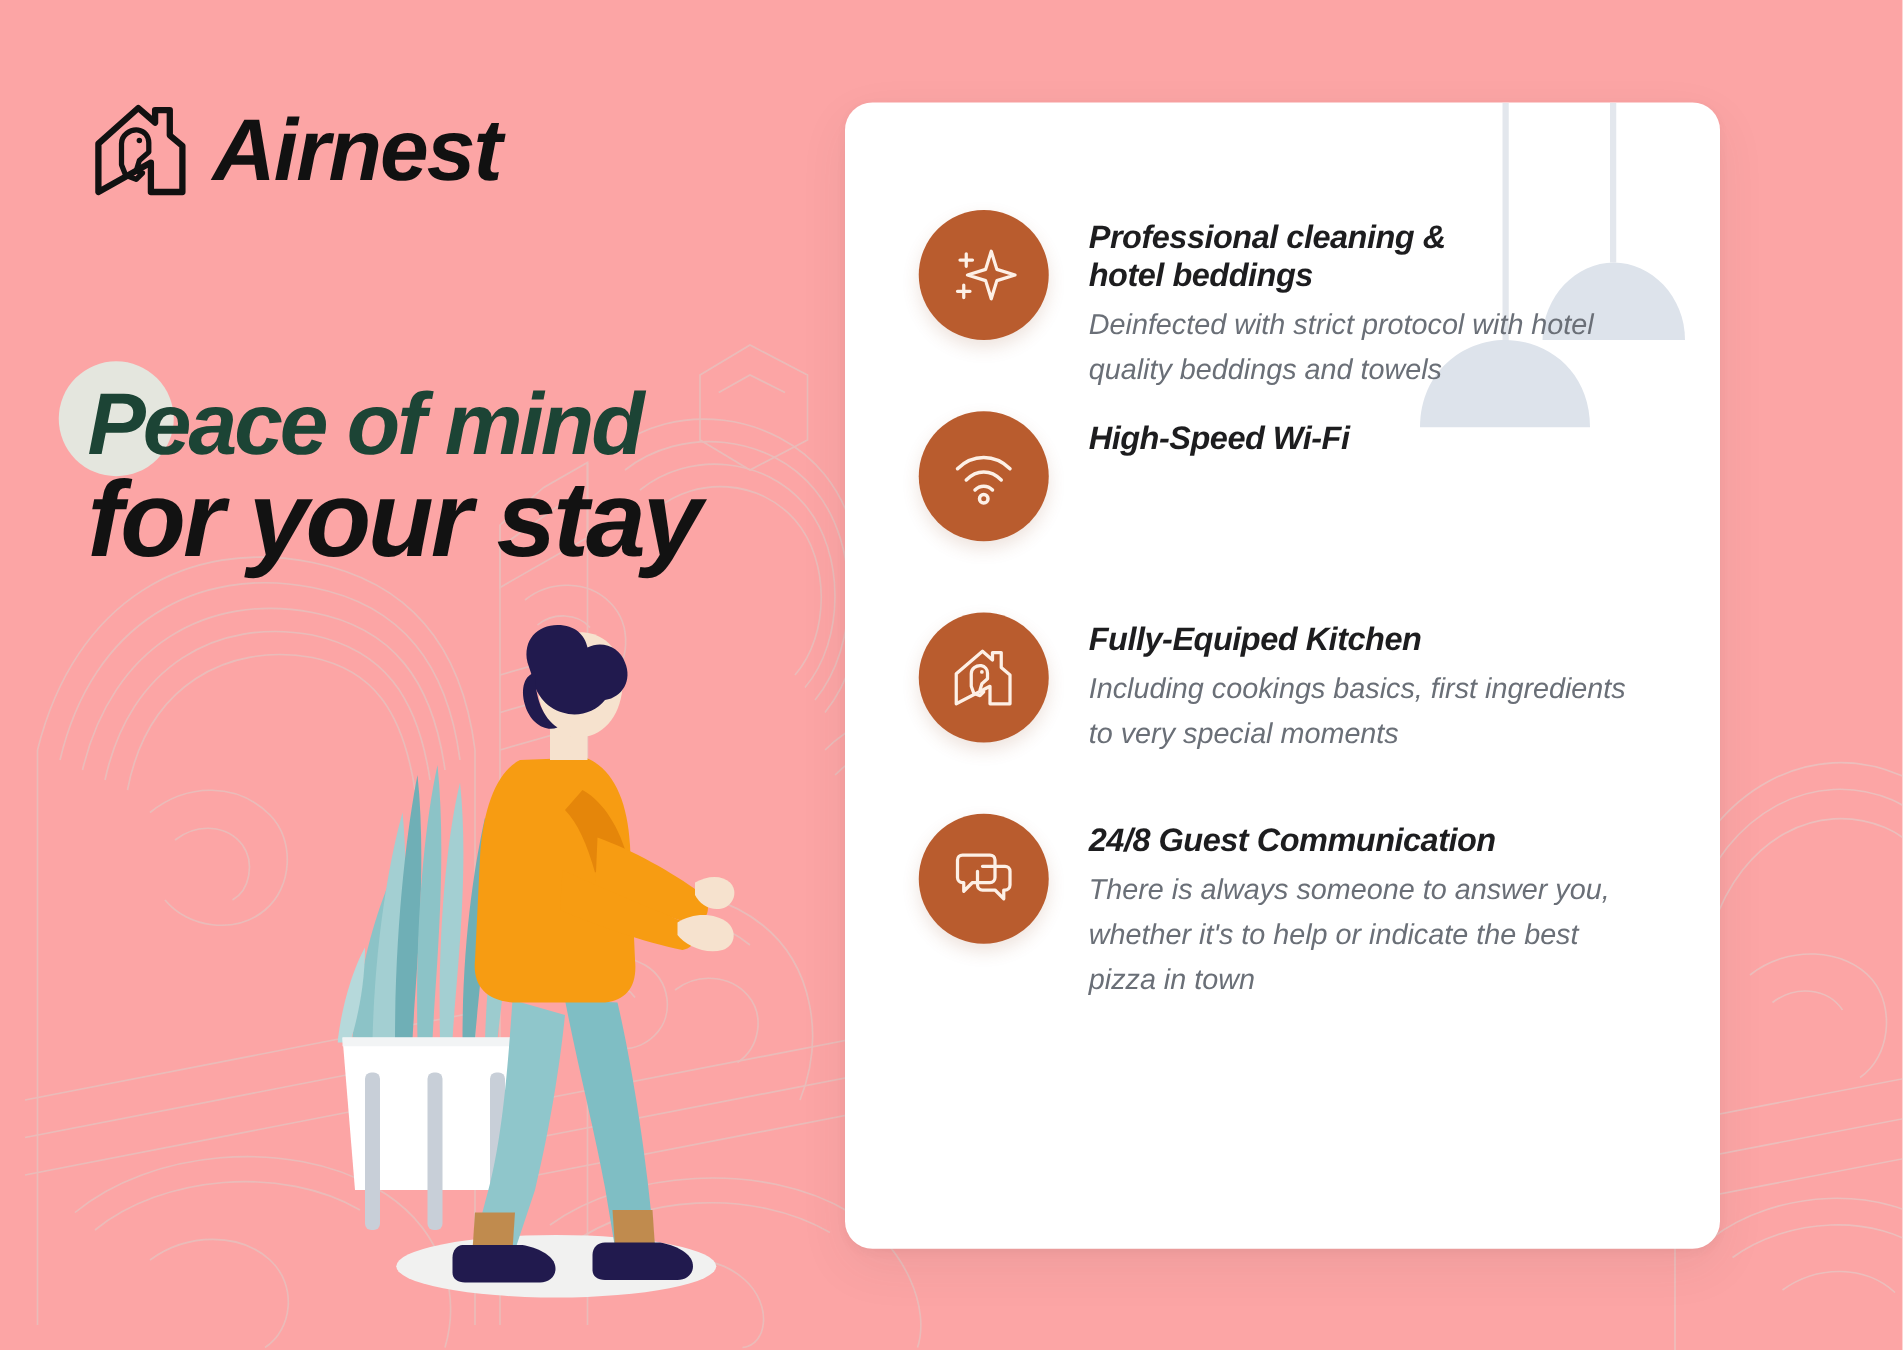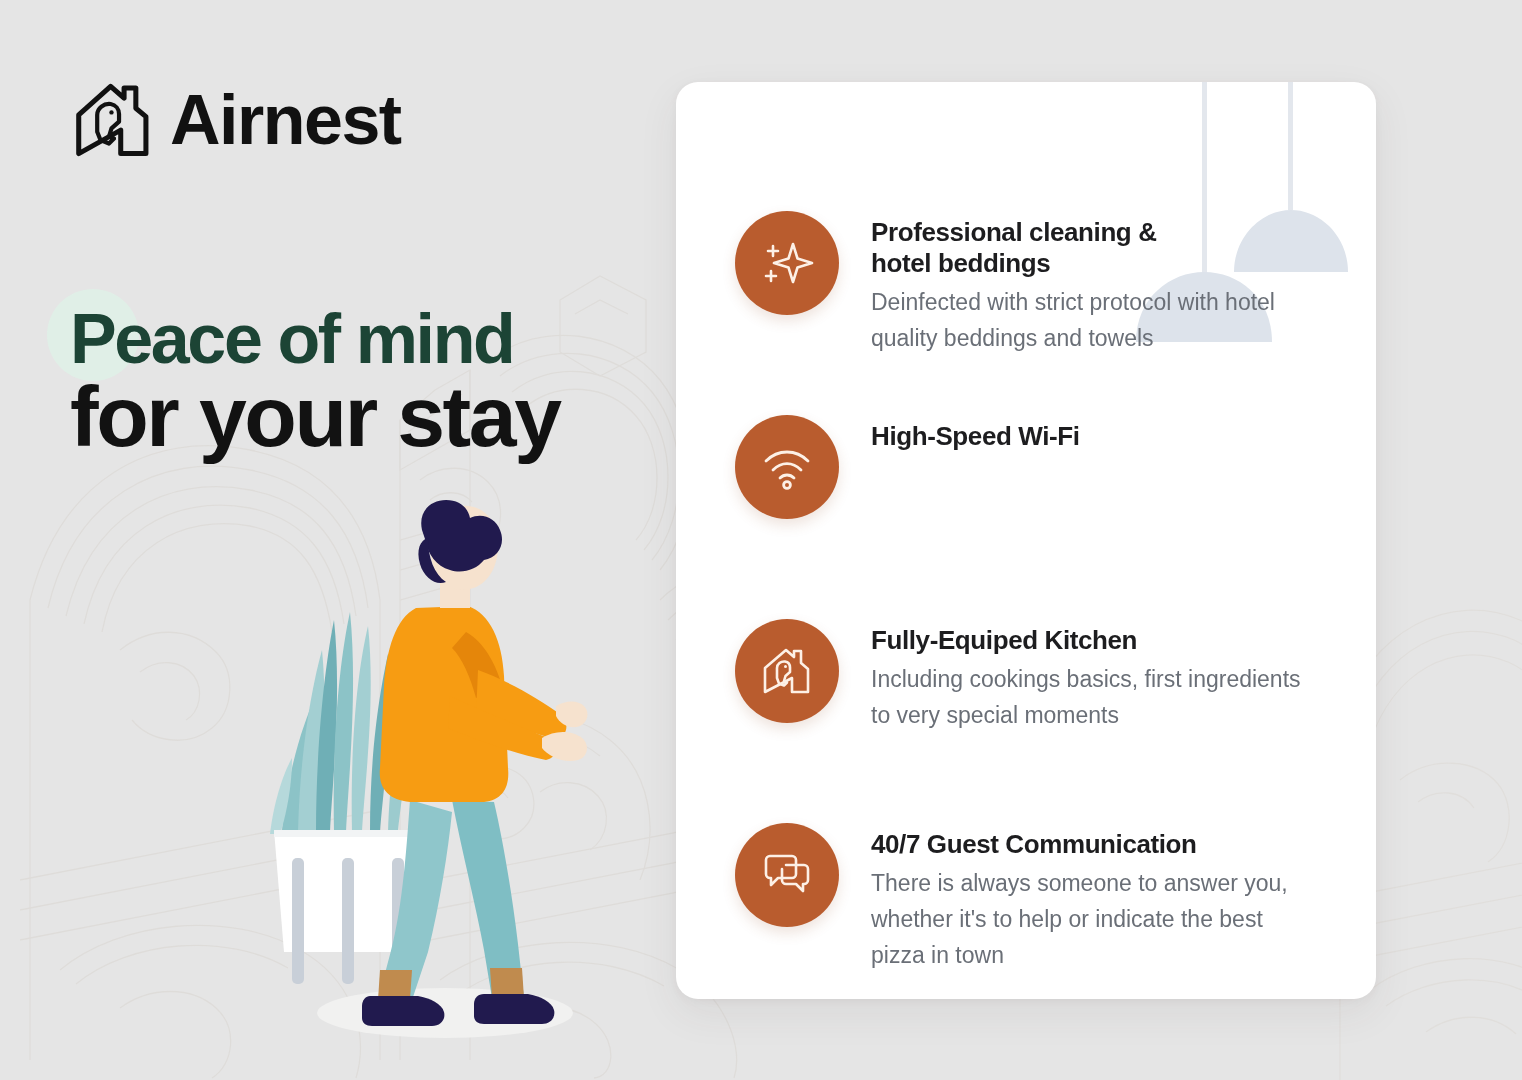--- a/index.html
+++ b/index.html
@@ -6,22 +6,23 @@
   * { margin:0; padding:0; box-sizing:border-box; }
   html, body {
     width:1522px; height:1080px;
     background:#FFFDFA;
     font-family:"Liberation Sans", sans-serif;
     overflow:hidden;
   }
   #page {
     position:relative;
     width:1522px; height:1080px;
-    background:#e5e5e5;
+    background:#fca5a5;
     overflow:hidden;
+    font-style:italic;
   }
 
   
   .sketch {
     position:absolute;
     left:0; top:180px;
     width:760px; height:900px;
     opacity:.55;
     pointer-events:none;
   }
@@ -101,21 +102,20 @@
   .feature-list {
     position:absolute;
     left:59px; top:86px;
     width:600px;
   }
   .feature {
     display:flex;
     align-items:flex-start;
     gap:32px;
     height:161px;
-    margin-top:43px;
   }
   .f-icon {
     flex:0 0 auto;
     width:104px; height:104px;
     border-radius:50%;
     background:#B95C2E;
     display:flex; align-items:center; justify-content:center;
     box-shadow:0 6px 14px rgba(150,80,45,.16);
   }
   .f-icon svg { display:block; }
@@ -324,21 +324,21 @@
       <div class="feature">
         <div class="f-icon">
           <svg width="54" height="54" viewBox="0 0 54 54" fill="none" stroke="#FDF0E6" stroke-width="2.6" stroke-linejoin="round" stroke-linecap="round">
             <path d="M6 12 C6 9.8 7.8 8 10 8 L32 8 C34.2 8 36 9.8 36 12 L36 26 C36 28.2 34.2 30 32 30
                      L18 30 L11 37 L11 30 L10 30 C7.8 30 6 28.2 6 26 Z"></path>
             <path d="M22 21 L22 32 C22 34.2 23.8 36 26 36 L36 36 L43 43 L43 36 L44 36 C46.2 36 48 34.2 48 32
                      L48 21 C48 18.8 46.2 17 44 17 L26 17"></path>
           </svg>
         </div>
         <div class="f-text">
-          <div class="f-title">40/7 Guest Communication</div>
+          <div class="f-title">24/8 Guest Communication</div>
           <div class="f-desc">There is always someone to answer you, whether it's to help or indicate the best pizza in town</div>
         </div>
       </div>
 
     </div>
   </div>
 
 </div>
 
 </body></html>

